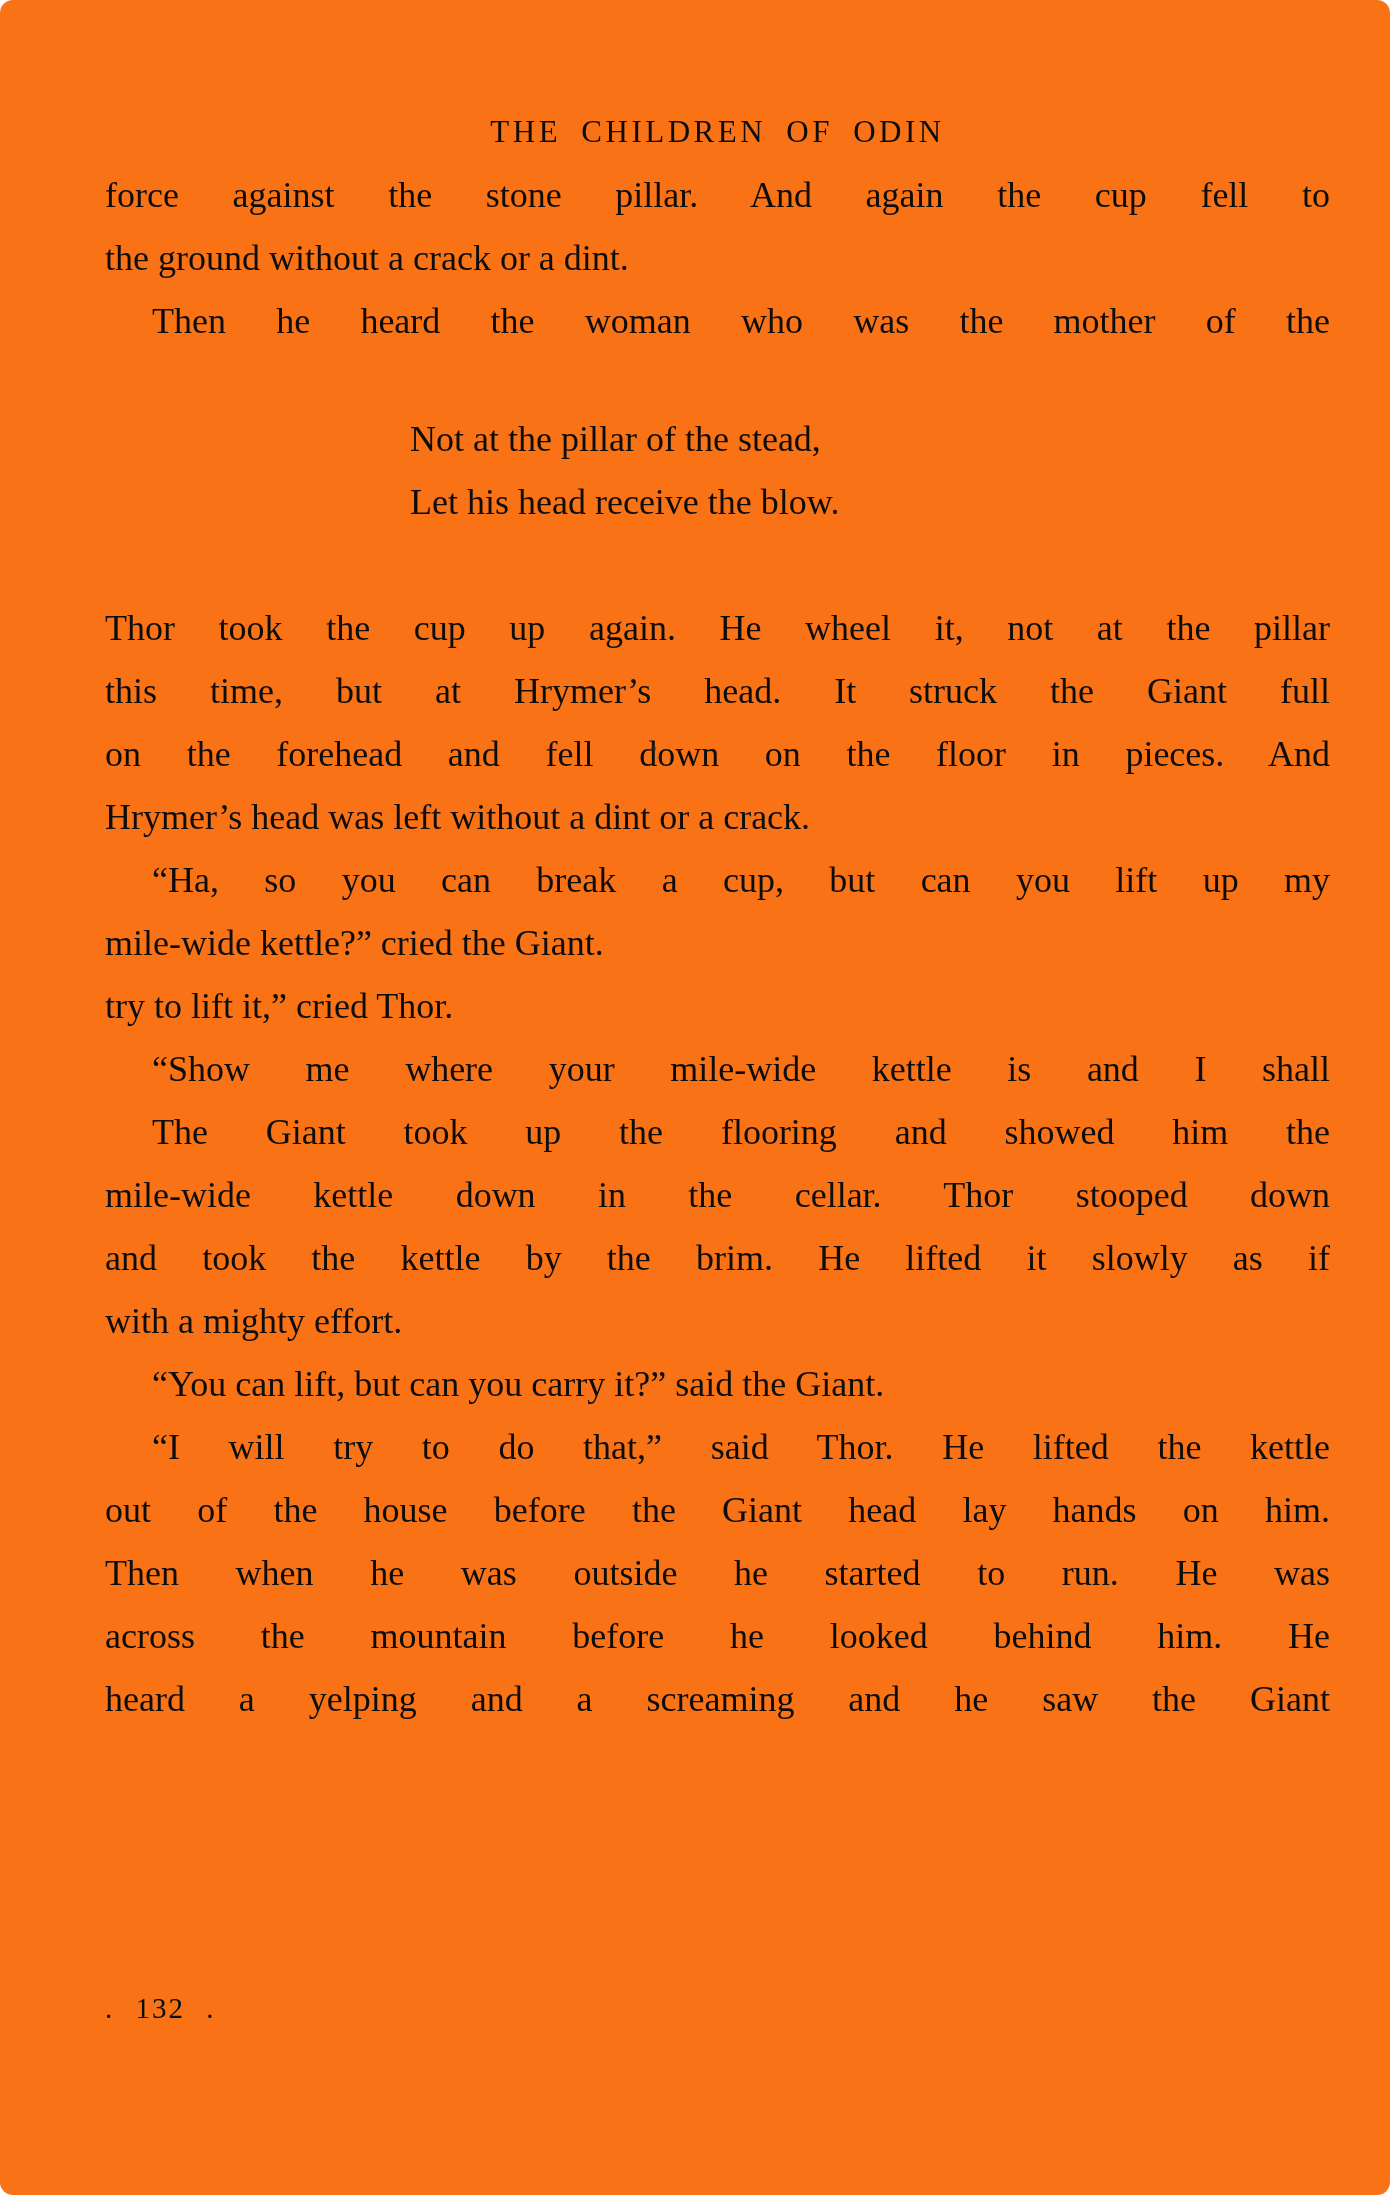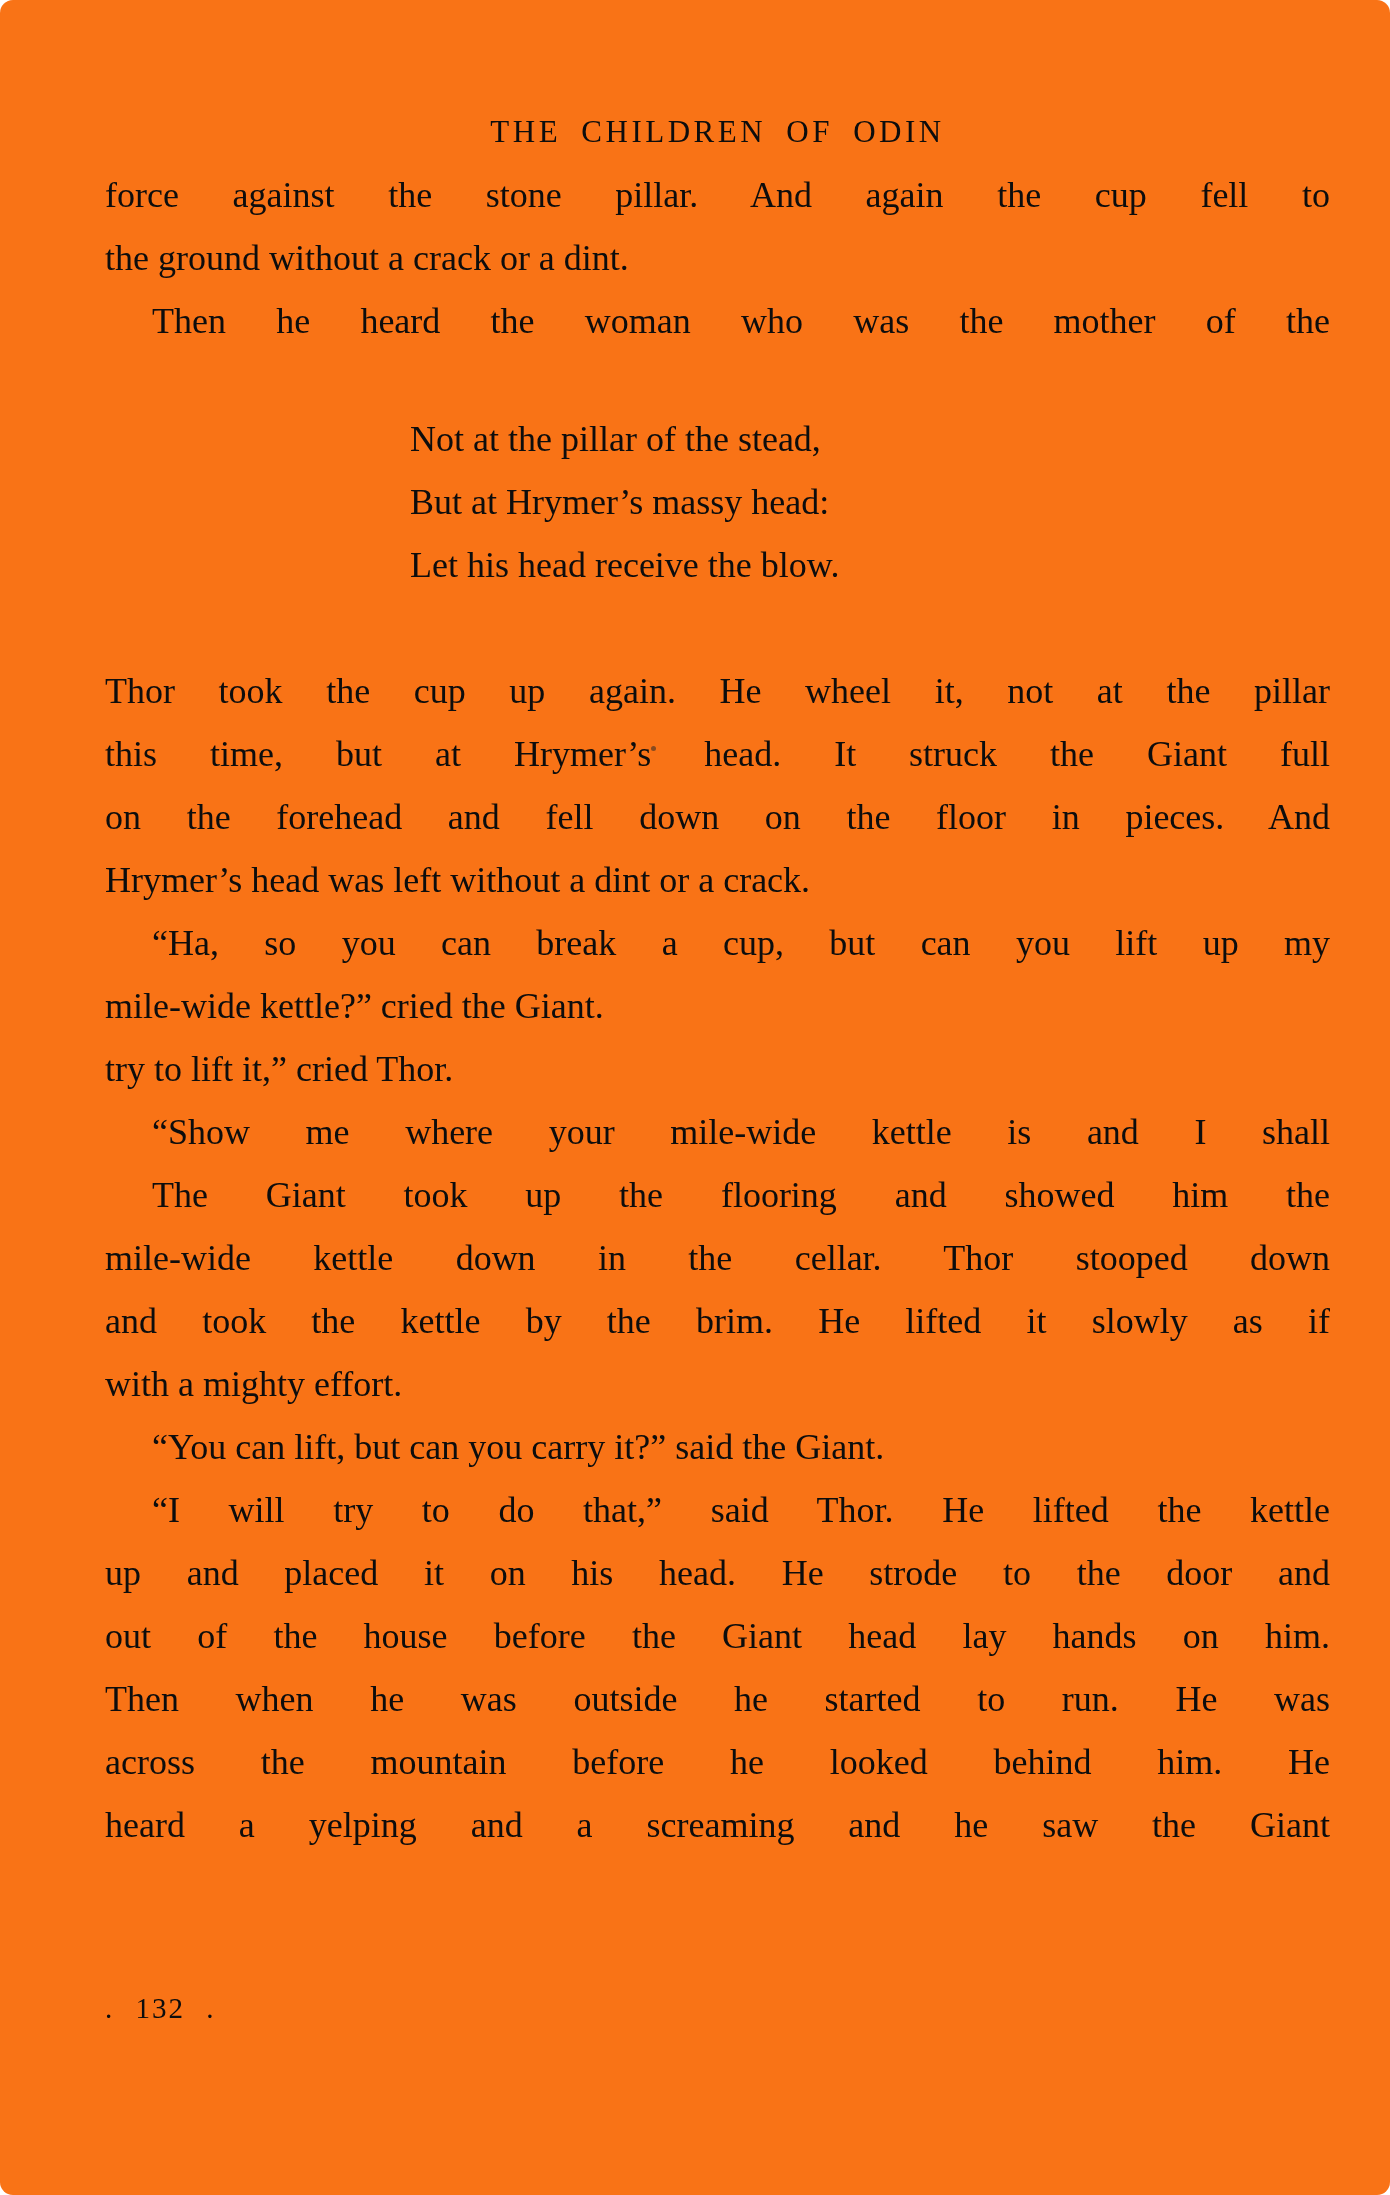--- a/index.html
+++ b/index.html
@@ -77,21 +77,20 @@
   <div class="text-column">
       <div class="block">
         <div class="line j">force against the stone pillar. And again the cup fell to</div>
         <div class="line">the ground without a crack or a dint.</div>
       </div>
       <div class="block">
         <div class="line j indent">Then he heard the woman who was the mother of the</div>
       </div>
       <div class="block verse">
         <div class="line verse-line">Not at the pillar of the stead,</div>
-        <div class="line verse-line">But at Hrymer’s massy head:</div>
         <div class="line verse-line">Let his head receive the blow.</div>
       </div>
       <div class="block">
         <div class="line j">Thor took the cup up again. He wheel it, not at the pillar</div>
         <div class="line j">this time, but at Hrymer’s head. It struck the Giant full</div>
         <div class="line j">on the forehead and fell down on the floor in pieces. And</div>
         <div class="line">Hrymer’s head was left without a dint or a crack.</div>
       </div>
       <div class="block">
         <div class="line j indent">“Ha, so you can break a cup, but can you lift up my</div>
@@ -105,21 +104,20 @@
         <div class="line j indent">The Giant took up the flooring and showed him the</div>
         <div class="line j">mile-wide kettle down in the cellar. Thor stooped down</div>
         <div class="line j">and took the kettle by the brim. He lifted it slowly as if</div>
         <div class="line">with a mighty effort.</div>
       </div>
       <div class="block">
         <div class="line indent">“You can lift, but can you carry it?” said the Giant.</div>
       </div>
       <div class="block">
         <div class="line j indent">“I will try to do that,” said Thor. He lifted the kettle</div>
-        <div class="line j">up and placed it on his head. He strode to the door and</div>
         <div class="line j">out of the house before the Giant head lay hands on him.</div>
         <div class="line j">Then when he was outside he started to run. He was</div>
         <div class="line j">across the mountain before he looked behind him. He</div>
         <div class="line j">heard a yelping and a screaming and he saw the Giant</div>
       </div>
     </div>
 
   <div class="scan-speck"></div>
 
   <div class="page-number">. 132 .</div>

